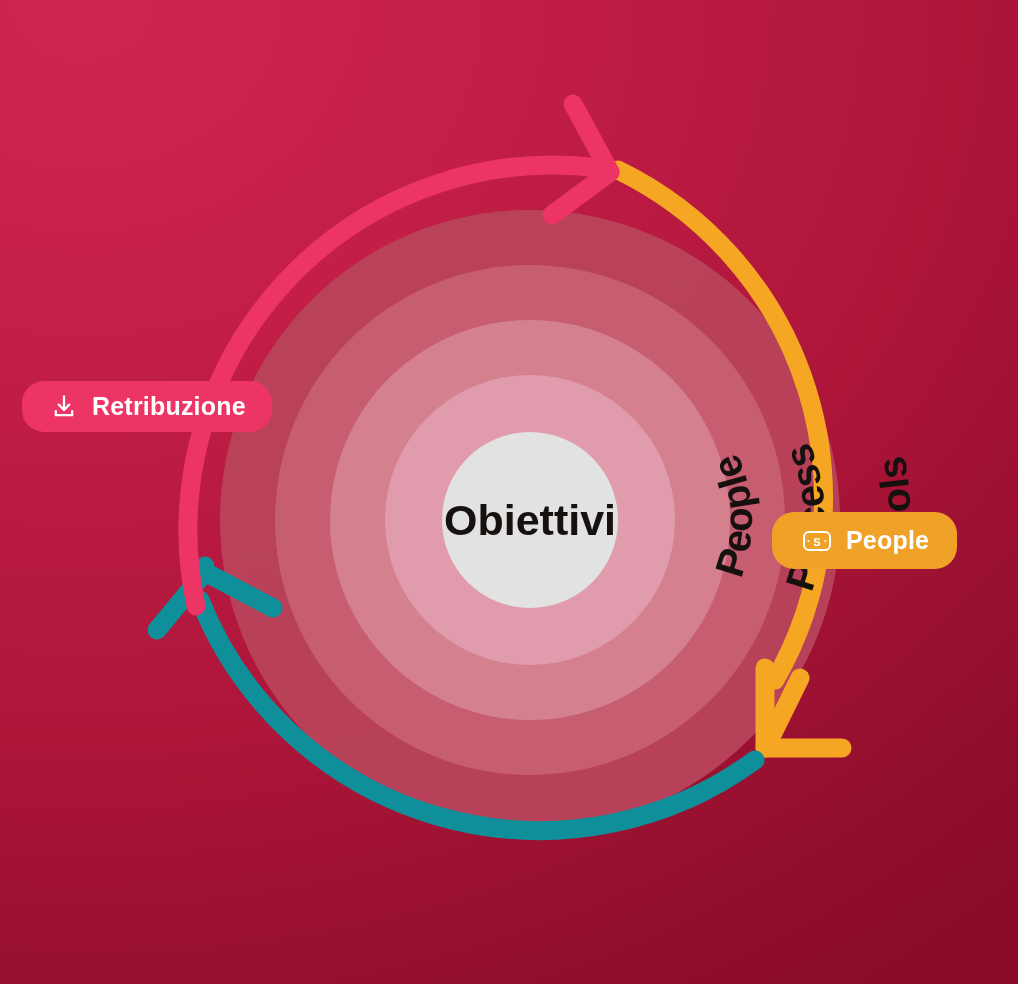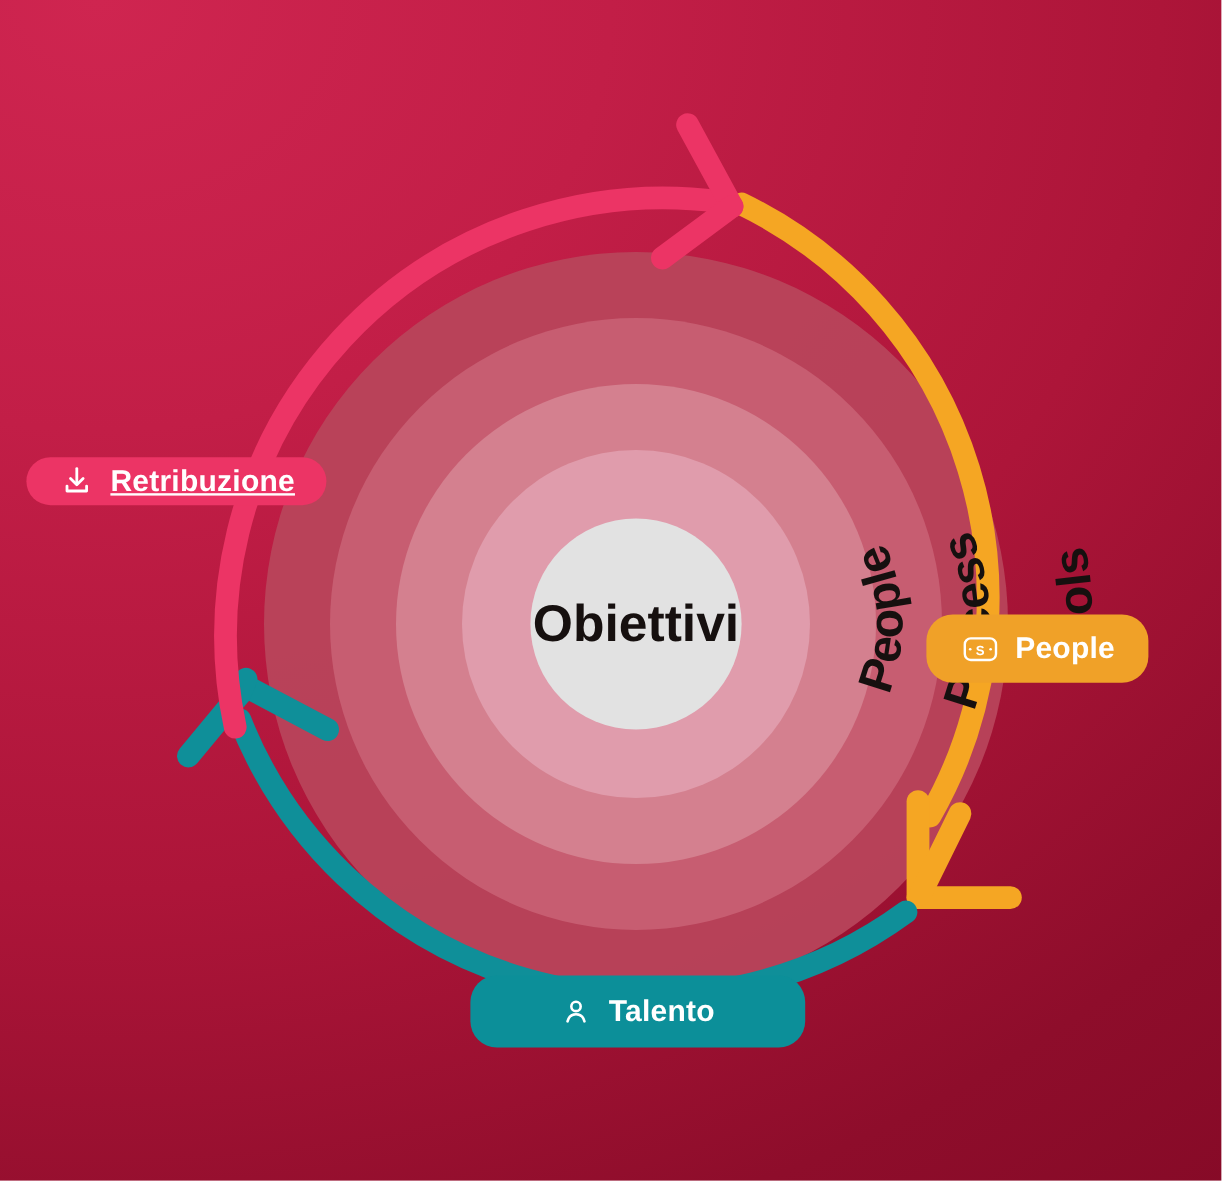--- a/index.html
+++ b/index.html
@@ -41,26 +41,25 @@
   }
   .badge .badge-icon {
     display: flex;
     align-items: center;
     justify-content: center;
     flex: 0 0 auto;
   }
   #badge-retribuzione {
     left: 22px;
     top: 381px;
-    height: 40px;
+    height: 51px;
     padding: 0 26px 0 28px;
     background: #ec3465;
     font-size: 25px;
     border-radius: 22px;
-    text-decoration: underline;
   }
   #badge-finanza {
     left: 772px;
     top: 512px;
     height: 57px;
     padding: 0 28px 0 30px;
     background: #f0a128;
     font-size: 25px;
     border-radius: 22px;
   }
@@ -157,23 +156,14 @@
       <svg width="30" height="24" viewBox="0 0 30 24" fill="none" stroke="#ffffff" stroke-width="2" stroke-linecap="round" stroke-linejoin="round">
         <rect x="2" y="3" width="26" height="18" rx="5"></rect>
         <text x="15" y="16.5" text-anchor="middle" font-size="11" font-family="Liberation Sans, sans-serif" font-weight="bold" fill="#ffffff" stroke="none">S</text>
         <circle cx="6.5" cy="12" r="1.1" fill="#ffffff" stroke="none"></circle>
         <circle cx="23.5" cy="12" r="1.1" fill="#ffffff" stroke="none"></circle>
       </svg>
     </span>
     <span class="badge-label">People</span>
   </div>
 
-  <div class="badge" id="badge-talento">
-    <span class="badge-icon">
-      <svg width="26" height="26" viewBox="0 0 24 24" fill="none" stroke="#ffffff" stroke-width="2" stroke-linecap="round" stroke-linejoin="round">
-        <circle cx="12" cy="8" r="3.6"></circle>
-        <path d="M5.5 19.5 C6.5 15.6 9 14 12 14 C15 14 17.5 15.6 18.5 19.5"></path>
-      </svg>
-    </span>
-    <span class="badge-label">Talento</span>
-  </div>
 
 </div>
 
 </body></html>

